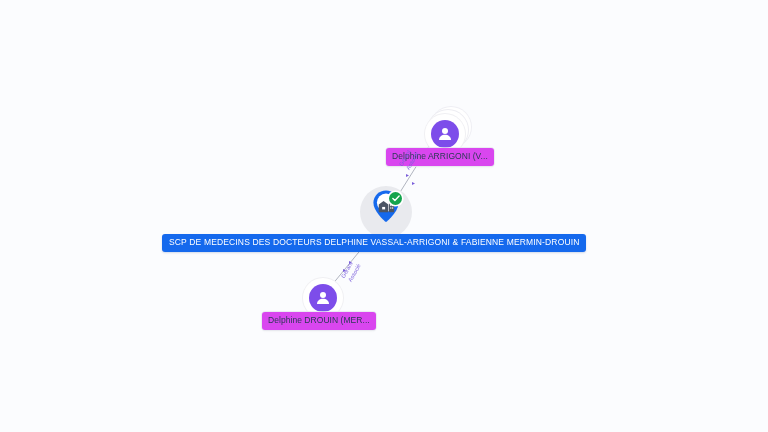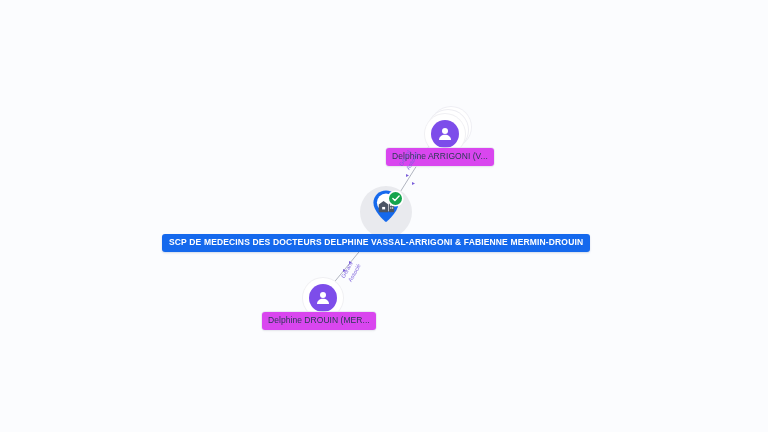--- a/index.html
+++ b/index.html
@@ -147,21 +147,21 @@
   .node-label.delphine-label { left: 386px; top: 148px; }
   .node-label.fabienne-label { left: 262px; top: 312px; }
 
   .company-label {
     position: absolute;
     left: 162px;
     top: 234px;
     background: #1569ed;
     color: #ffffff;
     font-size: 8.5px;
-    font-weight: 700;
+    font-weight: 400;
     line-height: 1;
     letter-spacing: 0.15px;
     padding: 4px 7px 5px 7px;
     border-radius: 3px;
     white-space: nowrap;
     box-shadow: 0 1px 2px rgba(20,60,140,0.18);
   }
 
   
   .edge-label {

